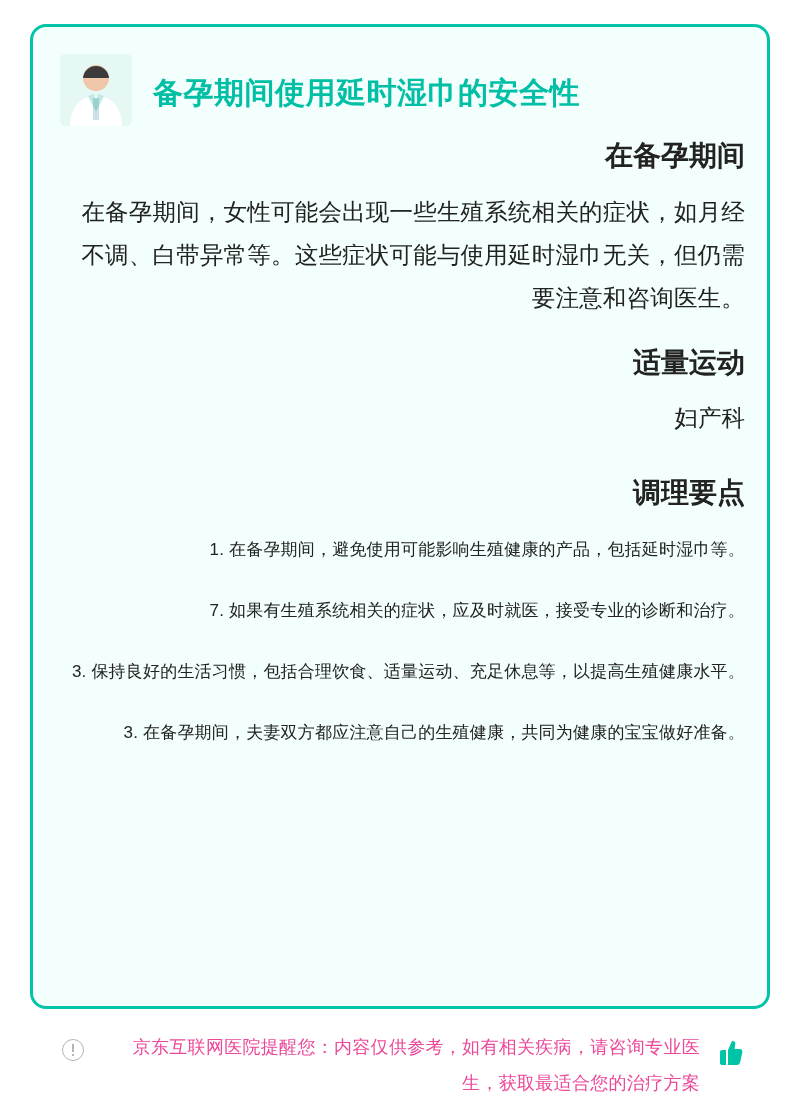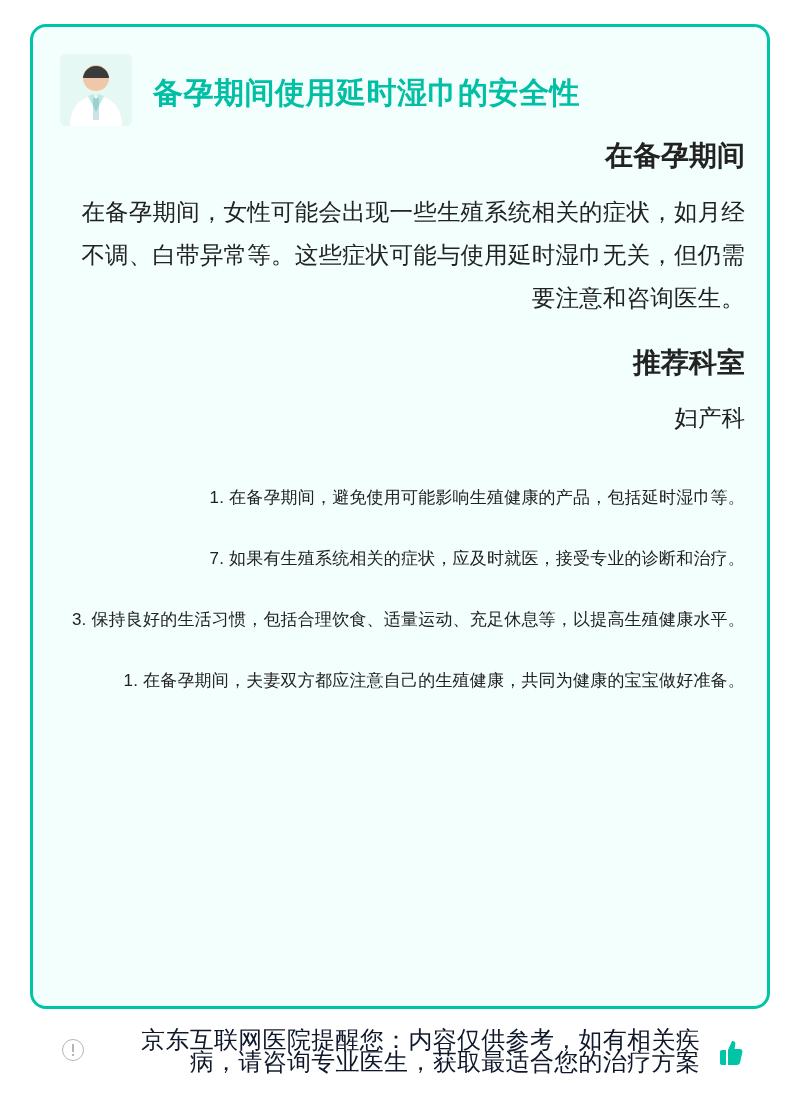--- a/index.html
+++ b/index.html
@@ -125,23 +125,23 @@
     top: 14px;
     width: 1.5px;
     height: 1.5px;
     background: #b5b5b5;
   }
   .footer-text {
     position: absolute;
     left: 70px;
     top: 3px;
     width: 600px;
-    font-size: 24px;
-    line-height: 22px;
-    color: #0f172a;
+    font-size: 18px;
+    line-height: 36px;
+    color: #ec4899;
     letter-spacing: 0.3px;
   }
   .thumb {
     position: absolute;
     right: 24px;
     top: 10px;
     width: 34px;
     height: 34px;
     color: #00c4a7;
   }
@@ -166,30 +166,31 @@
 
     <div class="title">备孕期间使用延时湿巾的安全性</div>
 
     <div class="content">
 
       <h2 class="section">在备孕期间</h2>
       <p class="para">在备孕期间，女性可能会出现一些生殖系统相关的症状，如月经不调、白带异常等。这些症状可能与使用延时湿巾无关，但仍需要注意和咨询医生。</p>
 
       <div class="section-spacer"></div>
 
-      <h2 class="section">推荐科室</h2>
+      <h2 class="section">适量运动</h2>
       <p class="plain">妇产科</p>
 
       <div class="section-spacer"></div>
 
+      <h2 class="section">调理要点</h2>
       <ul class="list">
         <li>1. 在备孕期间，避免使用可能影响生殖健康的产品，包括延时湿巾等。</li>
         <li>7. 如果有生殖系统相关的症状，应及时就医，接受专业的诊断和治疗。</li>
         <li>3. 保持良好的生活习惯，包括合理饮食、适量运动、充足休息等，以提高生殖健康水平。</li>
-        <li>1. 在备孕期间，夫妻双方都应注意自己的生殖健康，共同为健康的宝宝做好准备。</li>
+        <li>3. 在备孕期间，夫妻双方都应注意自己的生殖健康，共同为健康的宝宝做好准备。</li>
       </ul>
 
     </div>
   </div>
 
   <div class="footer">
     <div class="footer-icon"></div>
     <div class="footer-text">京东互联网医院提醒您：内容仅供参考，如有相关疾病，请咨询专业医生，获取最适合您的治疗方案</div>
     <div class="thumb">
       <svg width="34" height="34" viewBox="0 0 34 34">

